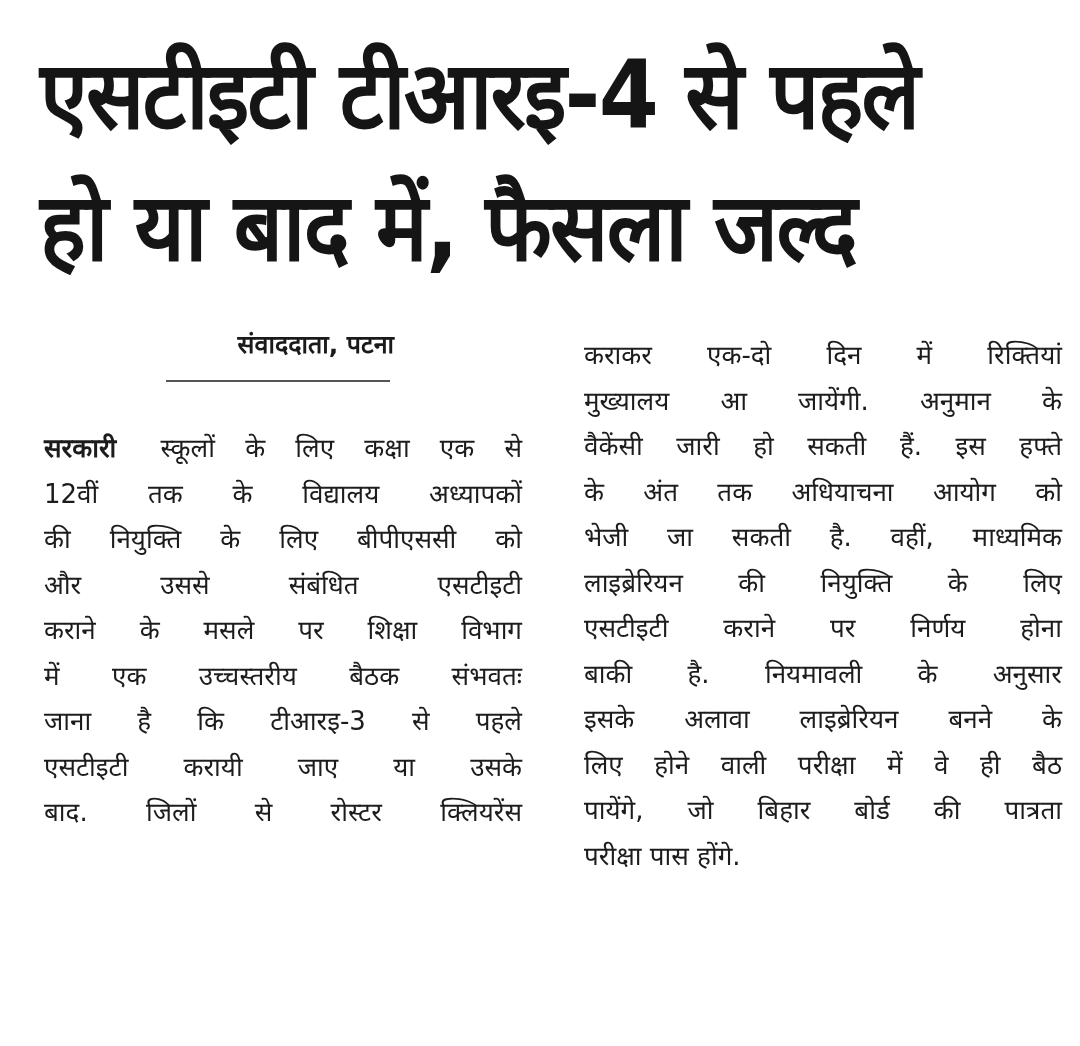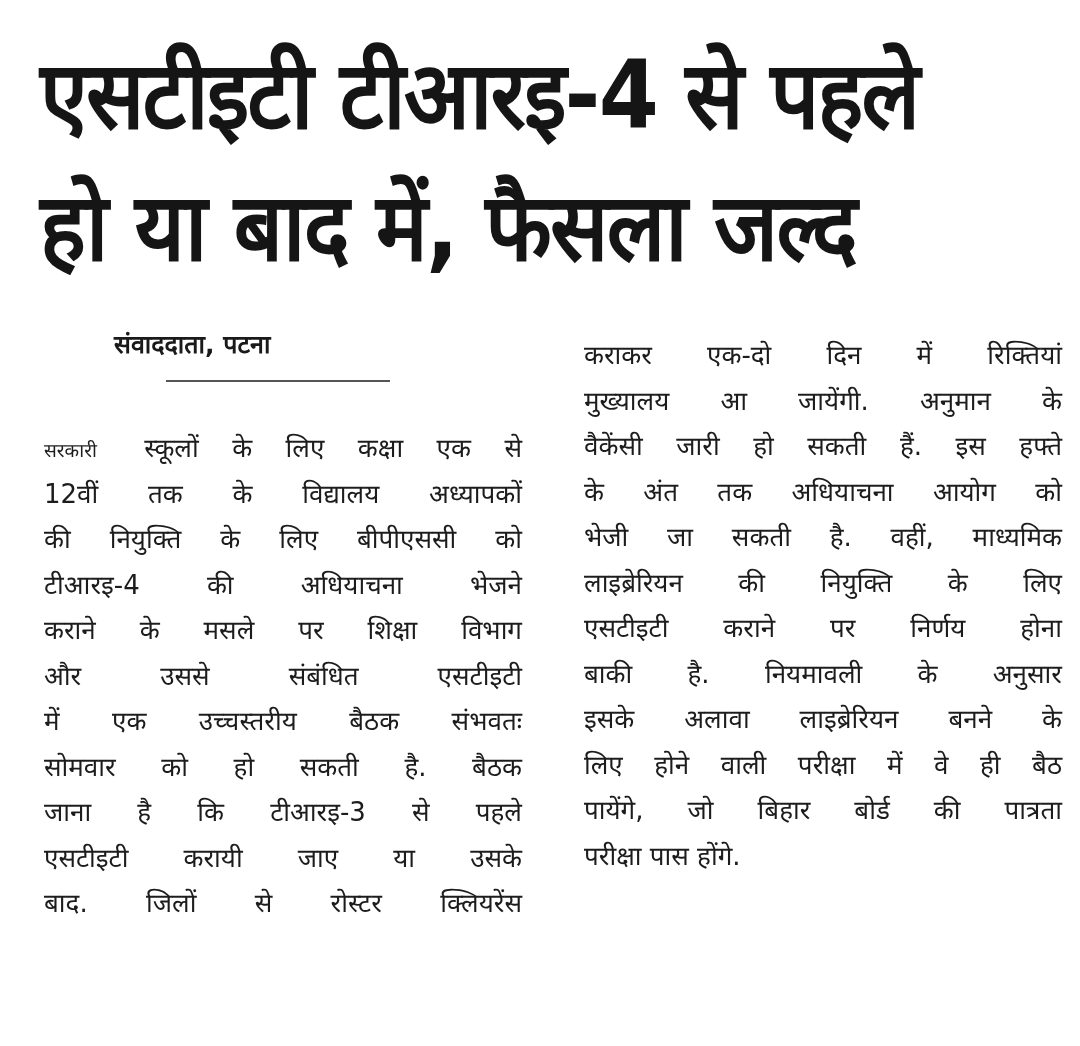--- a/index.html
+++ b/index.html
@@ -33,21 +33,21 @@
     }
     .headline .line { display: block; }
     .col {
       position: absolute;
       top: 322px;
       width: 478px;
     }
     .col-left { left: 44px; }
     .col-right { left: 584px; }
     .byline {
-      text-align: left;
+      text-align: right;
       font-weight: bold;
       font-size: 25px;
       line-height: 46px;
       height: 46px;
       margin-left: 70px;
       width: 280px;
       color: #1a1a1a;
     }
     .byline-rule {
       margin: 12px 0 0 122px;
@@ -64,45 +64,43 @@
       height: 45.5px;
       line-height: 45.5px;
       font-size: 26px;
       white-space: nowrap;
       text-align: justify;
       text-align-last: justify;
       color: #1c1c1c;
     }
     .tl.last { text-align-last: left; }
     .lead-word {
-      font-weight: normal;
-      font-size: 19px;
+      font-weight: bold;
+      font-size: 26px;
       margin-right: 14px;
     }
   </style>
 </head>
 <body>
 
 <h1 class="headline">
   <span class="line">एसटीइटी टीआरइ-4 से पहले</span>
   <span class="line">हो या बाद में, फैसला जल्द</span>
 </h1>
 
 <div class="col col-left">
   <div class="byline">संवाददाता, पटना</div>
   <div class="byline-rule"></div>
   <div class="body-lines">
     <span class="tl"><b class="lead-word">सरकारी</b><span> स्कूलों के लिए कक्षा एक से</span></span>
     <span class="tl">12वीं तक के विद्यालय अध्यापकों</span>
     <span class="tl">की नियुक्ति के लिए बीपीएससी को</span>
-    <span class="tl">टीआरइ-4 की अधियाचना भेजने</span>
+    <span class="tl">और उससे संबंधित एसटीइटी</span>
     <span class="tl">कराने के मसले पर शिक्षा विभाग</span>
-    <span class="tl">और उससे संबंधित एसटीइटी</span>
     <span class="tl">में एक उच्चस्तरीय बैठक संभवतः</span>
-    <span class="tl">सोमवार को हो सकती है. बैठक</span>
     <span class="tl">जाना है कि टीआरइ-3 से पहले</span>
     <span class="tl">एसटीइटी करायी जाए या उसके</span>
     <span class="tl">बाद. जिलों से रोस्टर क्लियरेंस</span>
   </div>
 </div>
 
 <div class="col col-right">
   <div class="body-lines">
     <span class="tl">कराकर एक-दो दिन में रिक्तियां</span>
     <span class="tl">मुख्यालय आ जायेंगी. अनुमान के</span>

